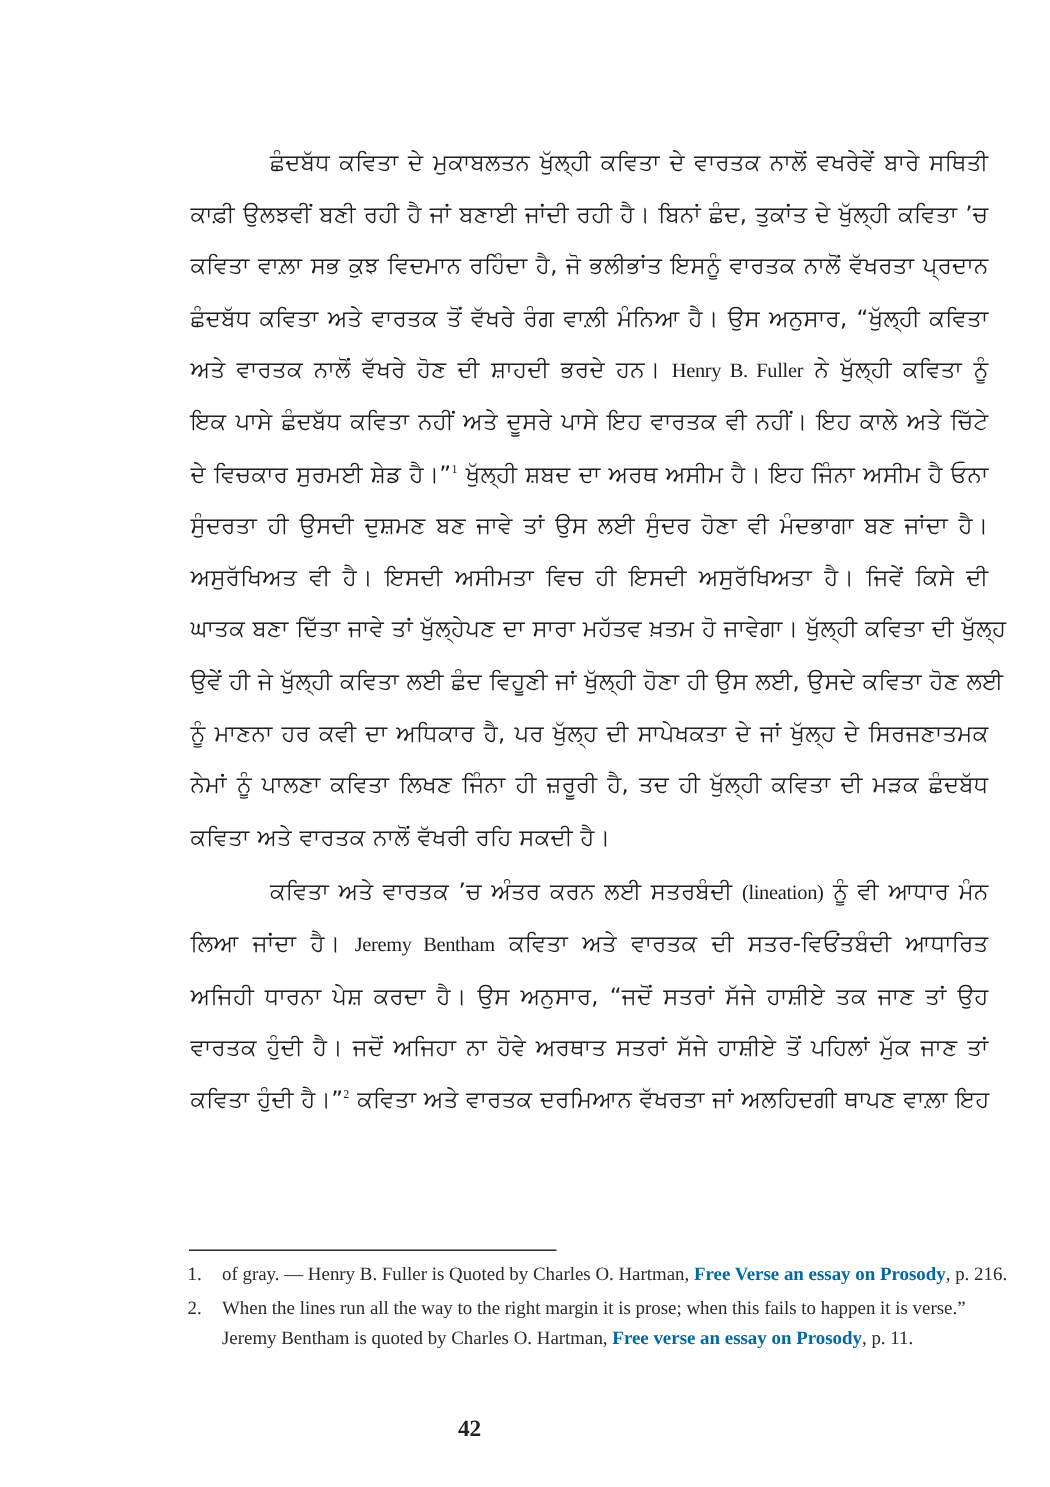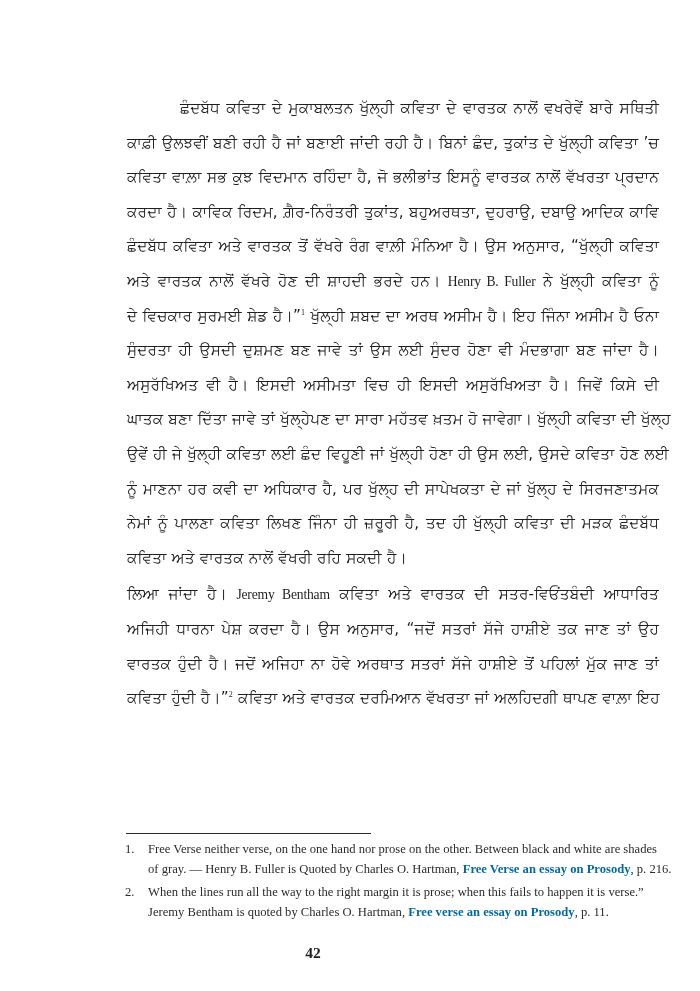--- a/index.html
+++ b/index.html
@@ -105,64 +105,68 @@
 <body>
 
 <div class="page">
 
   <div class="body-text">
 
     <div class="paragraph">
       <div class="line indent">ਛੰਦਬੱਧ ਕਵਿਤਾ ਦੇ ਮੁਕਾਬਲਤਨ ਖੁੱਲ੍ਹੀ ਕਵਿਤਾ ਦੇ ਵਾਰਤਕ ਨਾਲੋਂ ਵਖਰੇਵੇਂ ਬਾਰੇ ਸਥਿਤੀ</div>
       <div class="line">ਕਾਫ਼ੀ ਉਲਝਵੀਂ ਬਣੀ ਰਹੀ ਹੈ ਜਾਂ ਬਣਾਈ ਜਾਂਦੀ ਰਹੀ ਹੈ। ਬਿਨਾਂ ਛੰਦ, ਤੁਕਾਂਤ ਦੇ ਖੁੱਲ੍ਹੀ ਕਵਿਤਾ ’ਚ</div>
       <div class="line">ਕਵਿਤਾ ਵਾਲ਼ਾ ਸਭ ਕੁਝ ਵਿਦਮਾਨ ਰਹਿੰਦਾ ਹੈ, ਜੋ ਭਲੀਭਾਂਤ ਇਸਨੂੰ ਵਾਰਤਕ ਨਾਲੋਂ ਵੱਖਰਤਾ ਪ੍ਰਦਾਨ</div>
-      <div class="line">ਕਰਦਾ ਹੈ। ਕਾਵਿਕ ਰਿਦਮ, ਗ਼ੈਰ-ਨਿਰੰਤਰੀ ਤੁਕਾਂਤ, ਬਹੁਅਰਥਤਾ, ਦੁਹਰਾਉ, ਦਬਾਉ ਆਦਿਕ ਕਾਵਿ</div>
       <div class="line">ਛੰਦਬੱਧ ਕਵਿਤਾ ਅਤੇ ਵਾਰਤਕ ਤੋਂ ਵੱਖਰੇ ਰੰਗ ਵਾਲ਼ੀ ਮੰਨਿਆ ਹੈ। ਉਸ ਅਨੁਸਾਰ, “ਖੁੱਲ੍ਹੀ ਕਵਿਤਾ</div>
       <div class="line">
         <span>ਅਤੇ ਵਾਰਤਕ ਨਾਲੋਂ ਵੱਖਰੇ ਹੋਣ ਦੀ ਸ਼ਾਹਦੀ ਭਰਦੇ ਹਨ।</span>
         <span class="latin">Henry B. Fuller</span>
         <span>ਨੇ ਖੁੱਲ੍ਹੀ ਕਵਿਤਾ ਨੂੰ</span>
       </div>
+      <div class="line">ਇਕ ਪਾਸੇ ਛੰਦਬੱਧ ਕਵਿਤਾ ਨਹੀਂ ਅਤੇ ਦੂਸਰੇ ਪਾਸੇ ਇਹ ਵਾਰਤਕ ਵੀ ਨਹੀਂ। ਇਹ ਕਾਲੇ ਅਤੇ ਚਿੱਟੇ</div>
       <div class="line">
         <span>ਦੇ ਵਿਚਕਾਰ ਸੁਰਮਈ ਸ਼ੇਡ ਹੈ।”</span><sup>1</sup>
         <span>ਖੁੱਲ੍ਹੀ ਸ਼ਬਦ ਦਾ ਅਰਥ ਅਸੀਮ ਹੈ। ਇਹ ਜਿੰਨਾ ਅਸੀਮ ਹੈ ਓਨਾ</span>
       </div>
       <div class="line">ਸੁੰਦਰਤਾ ਹੀ ਉਸਦੀ ਦੁਸ਼ਮਣ ਬਣ ਜਾਵੇ ਤਾਂ ਉਸ ਲਈ ਸੁੰਦਰ ਹੋਣਾ ਵੀ ਮੰਦਭਾਗਾ ਬਣ ਜਾਂਦਾ ਹੈ।</div>
       <div class="line">ਅਸੁਰੱਖਿਅਤ ਵੀ ਹੈ। ਇਸਦੀ ਅਸੀਮਤਾ ਵਿਚ ਹੀ ਇਸਦੀ ਅਸੁਰੱਖਿਅਤਾ ਹੈ। ਜਿਵੇਂ ਕਿਸੇ ਦੀ</div>
       <div class="line">ਘਾਤਕ ਬਣਾ ਦਿੱਤਾ ਜਾਵੇ ਤਾਂ ਖੁੱਲ੍ਹੇਪਣ ਦਾ ਸਾਰਾ ਮਹੱਤਵ ਖ਼ਤਮ ਹੋ ਜਾਵੇਗਾ। ਖੁੱਲ੍ਹੀ ਕਵਿਤਾ ਦੀ ਖੁੱਲ੍ਹ</div>
       <div class="line">ਉਵੇਂ ਹੀ ਜੇ ਖੁੱਲ੍ਹੀ ਕਵਿਤਾ ਲਈ ਛੰਦ ਵਿਹੂਣੀ ਜਾਂ ਖੁੱਲ੍ਹੀ ਹੋਣਾ ਹੀ ਉਸ ਲਈ, ਉਸਦੇ ਕਵਿਤਾ ਹੋਣ ਲਈ</div>
       <div class="line">ਨੂੰ ਮਾਣਨਾ ਹਰ ਕਵੀ ਦਾ ਅਧਿਕਾਰ ਹੈ, ਪਰ ਖੁੱਲ੍ਹ ਦੀ ਸਾਪੇਖਕਤਾ ਦੇ ਜਾਂ ਖੁੱਲ੍ਹ ਦੇ ਸਿਰਜਣਾਤਮਕ</div>
       <div class="line">ਨੇਮਾਂ ਨੂੰ ਪਾਲਣਾ ਕਵਿਤਾ ਲਿਖਣ ਜਿੰਨਾ ਹੀ ਜ਼ਰੂਰੀ ਹੈ, ਤਦ ਹੀ ਖੁੱਲ੍ਹੀ ਕਵਿਤਾ ਦੀ ਮੜਕ ਛੰਦਬੱਧ</div>
       <div class="line last">ਕਵਿਤਾ ਅਤੇ ਵਾਰਤਕ ਨਾਲੋਂ ਵੱਖਰੀ ਰਹਿ ਸਕਦੀ ਹੈ।</div>
     </div>
 
     <div class="para-gap"></div>
 
     <div class="paragraph">
+      <div class="line indent">
+        <span>ਕਵਿਤਾ ਅਤੇ ਵਾਰਤਕ ’ਚ ਅੰਤਰ ਕਰਨ ਲਈ ਸਤਰਬੰਦੀ</span>
+        <span class="latin">(lineation)</span>
+        <span>ਨੂੰ ਵੀ ਆਧਾਰ ਮੰਨ</span>
+      </div>
       <div class="line">
         <span>ਲਿਆ ਜਾਂਦਾ ਹੈ।</span>
         <span class="latin">Jeremy Bentham</span>
         <span>ਕਵਿਤਾ ਅਤੇ ਵਾਰਤਕ ਦੀ ਸਤਰ-ਵਿਓਂਤਬੰਦੀ ਆਧਾਰਿਤ</span>
       </div>
       <div class="line">ਅਜਿਹੀ ਧਾਰਨਾ ਪੇਸ਼ ਕਰਦਾ ਹੈ। ਉਸ ਅਨੁਸਾਰ, “ਜਦੋਂ ਸਤਰਾਂ ਸੱਜੇ ਹਾਸ਼ੀਏ ਤਕ ਜਾਣ ਤਾਂ ਉਹ</div>
       <div class="line">ਵਾਰਤਕ ਹੁੰਦੀ ਹੈ। ਜਦੋਂ ਅਜਿਹਾ ਨਾ ਹੋਵੇ ਅਰਥਾਤ ਸਤਰਾਂ ਸੱਜੇ ਹਾਸ਼ੀਏ ਤੋਂ ਪਹਿਲਾਂ ਮੁੱਕ ਜਾਣ ਤਾਂ</div>
       <div class="line">
         <span>ਕਵਿਤਾ ਹੁੰਦੀ ਹੈ।”</span><sup>2</sup>
         <span>ਕਵਿਤਾ ਅਤੇ ਵਾਰਤਕ ਦਰਮਿਆਨ ਵੱਖਰਤਾ ਜਾਂ ਅਲਹਿਦਗੀ ਥਾਪਣ ਵਾਲ਼ਾ ਇਹ</span>
       </div>
     </div>
   </div>
 
   <div class="footnote-rule"></div>
 
   <div class="footnotes">
     <div class="fn">
       <div class="fn-num">1.</div>
       <div class="fn-body">
-        <div class="fn-line">Free Verse neither verse, on the one hand nor prose on the other. Between black and white are shades</div>
         <div class="fn-line"><span>of gray. — Henry B. Fuller is Quoted by Charles O. Hartman,</span> <b>Free Verse an essay on Prosody</b><span>, p. 216.</span></div>
       </div>
     </div>
     <div class="fn">
       <div class="fn-num">2.</div>
       <div class="fn-body">
         <div class="fn-line">When the lines run all the way to the right margin it is prose; when this fails to happen it is verse.”</div>
         <div class="fn-line"><span>Jeremy Bentham is quoted by Charles O. Hartman,</span> <b>Free verse an essay on Prosody</b><span>, p. 11.</span></div>
       </div>
     </div>

